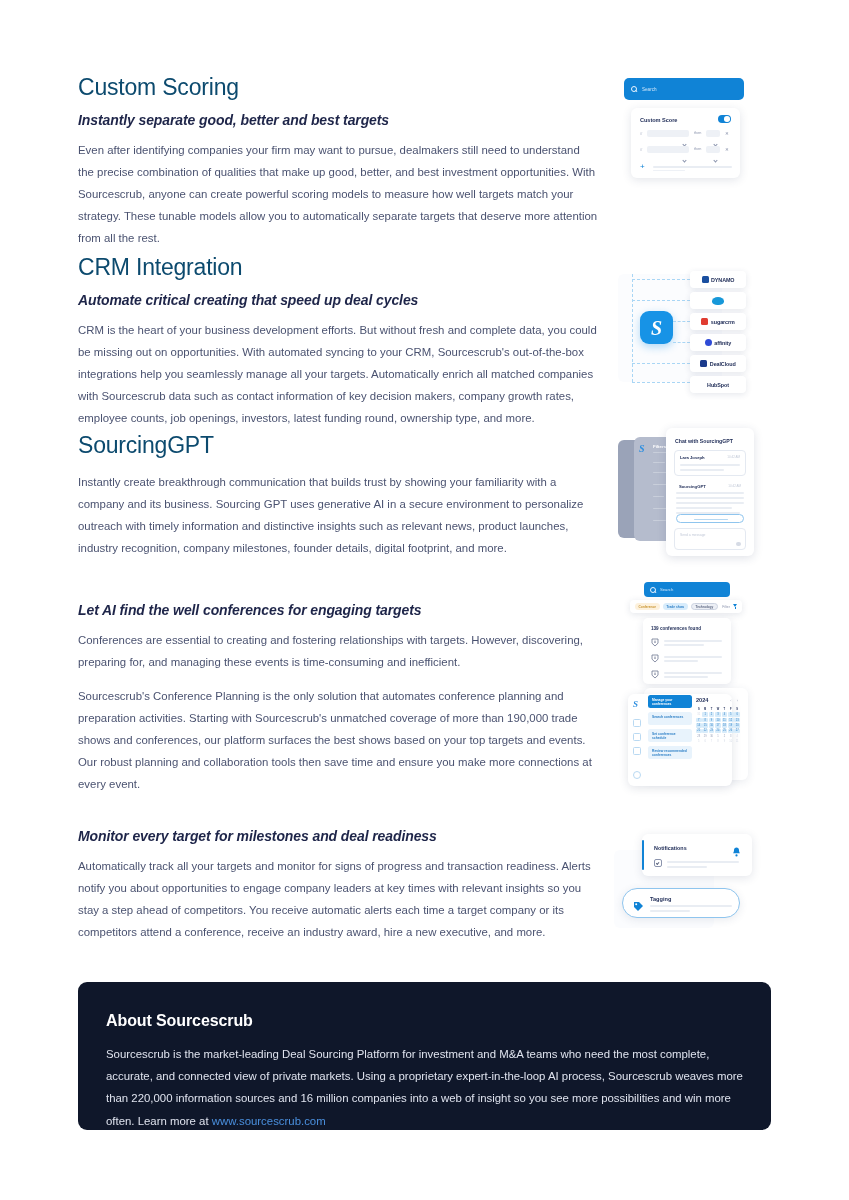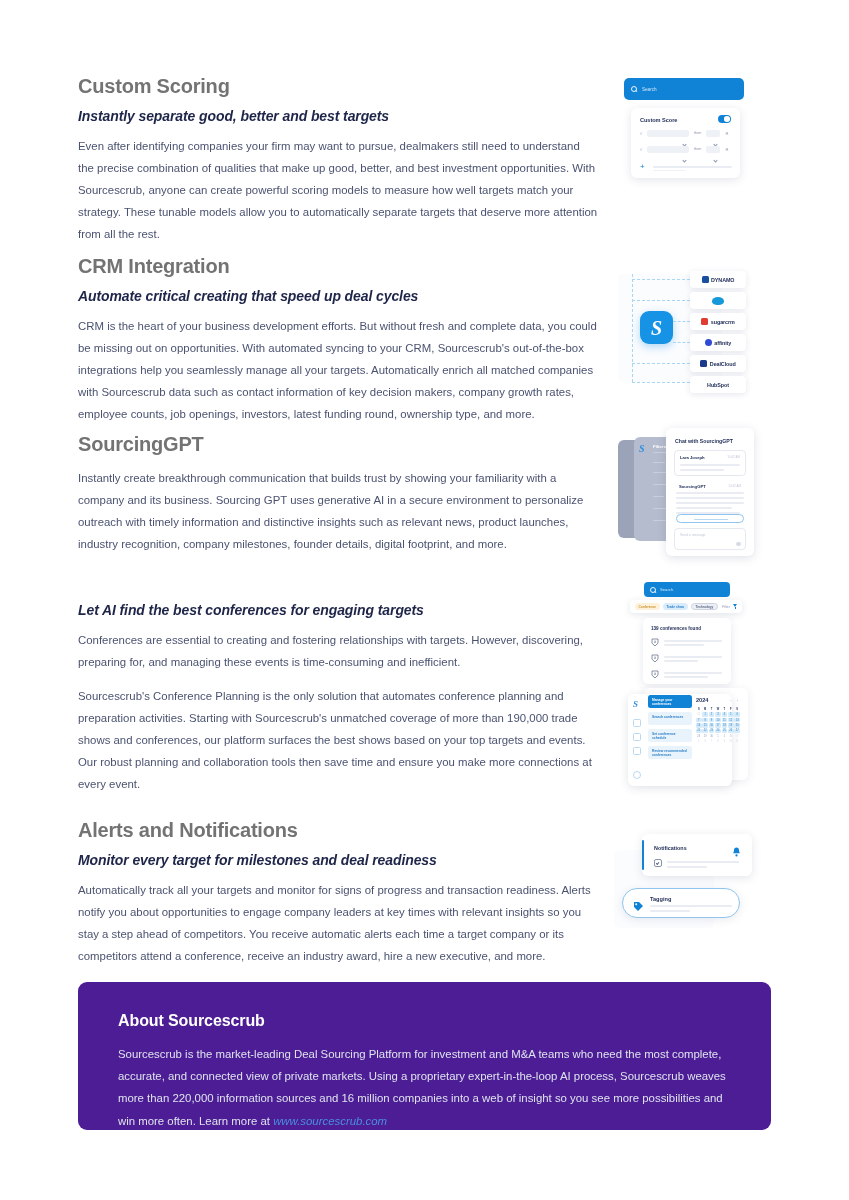--- a/index.html
+++ b/index.html
@@ -7,21 +7,21 @@
     width: 849px; height: 1200px;
     background: #ffffff;
     font-family: "Liberation Sans", sans-serif;
     overflow: hidden;
   }
   .page { position: relative; width: 849px; height: 1200px; background:#fff; }
 
   
   .section { position: absolute; left: 78px; width: 520px; }
   .sec-title {
-    font-size: 20px; font-weight: bold; color: #737373;
+    font-size: 23px; font-weight: normal; color: #0c4a6e;
     letter-spacing: -0.2px; line-height: 1.2;
   }
   .sec-sub {
     font-size: 14px; font-style: italic; font-weight: bold;
     color: #1e2549; margin-top: 10px; letter-spacing: -0.1px;
   }
   .sec-body {
     font-size: 11.4px; color: #4a5270; line-height: 1.93;
     margin-top: 11px; letter-spacing: 0.01px;
   }
@@ -195,25 +195,25 @@
   #w-note .tagpill{position:absolute;left:8px;top:60px;width:118px;height:30px;
        background:#fff;border:1px solid #8fc5ee;border-radius:16px;
        box-shadow:0 2px 9px rgba(40,55,95,0.10);}
   #w-note .tagicn{position:absolute;left:10px;top:9px;width:11px;height:11px;}
   #w-note .tagttl{position:absolute;left:27px;top:7px;font-size:5.6px;
        font-weight:bold;color:#23305a;}
 
   
   #about {
     position:absolute; left:78px; top:982px; width:693px; height:148px;
-    background:#4c1d95; border-radius:9px; padding:30px 40px;
+    background:#0f172a; border-radius:9px; padding:30px 28px;
   }
   #about .atitle{font-size:16px;font-weight:bold;color:#ffffff;letter-spacing:-0.1px;}
   #about .abody{font-size:11.4px;color:#dfe3ee;line-height:1.95;margin-top:13px;}
-  #about .alink{color:#4a8fdd;font-style:italic;}
+  #about .alink{color:#4a8fdd;}
 </style>
 </head>
 <body>
 
 <div class="page">
 
   <div class="section" style="top:74px;">
     <div class="sec-title">Custom Scoring</div>
     <div class="sec-sub">Instantly separate good, better and best targets</div>
     <div class="sec-body">Even after identifying companies your firm may want to pursue, dealmakers still need to understand the precise combination of qualities that make up good, better, and best investment opportunities. With Sourcescrub, anyone can create powerful scoring models to measure how well targets match your strategy. These tunable models allow you to automatically separate targets that deserve more attention from all the rest.</div>
@@ -347,21 +347,21 @@
       </div>
 
       <div class="inputbox">
         <span class="ph">Send a message</span>
         <span class="bar" style="right:4px;bottom:3px;width:5px;height:4px;background:#d6dbe5;"></span>
       </div>
     </div>
   </div>
 
   <div class="section" style="top:592px;">
-    <div class="sec-sub">Let AI find the best conferences for engaging targets</div>
+    <div class="sec-sub">Let AI find the well conferences for engaging targets</div>
     <div class="sec-body">Conferences are essential to creating and fostering relationships with targets. However, discovering, preparing for, and managing these events is time-consuming and inefficient.</div>
     <div class="sec-body">Sourcescrub's Conference Planning is the only solution that automates conference planning and preparation activities. Starting with Sourcescrub's unmatched coverage of more than 190,000 trade shows and conferences, our platform surfaces the best shows based on your top targets and events. Our robust planning and collaboration tools then save time and ensure you make more connections at every event.</div>
   </div>
 
   <div class="widget" id="w-conf">
     <div class="sbar">
       <span class="mag"></span>
       <span class="slabel">Search</span>
     </div>
     <div class="chiprow">
@@ -483,21 +483,20 @@
           <span class="cell dim">7</span>
           <span class="cell dim">8</span>
           <span class="cell dim">9</span>
           <span class="cell dim">10</span>
           <span class="cell dim">11</span>
         </div>
     </div>
   </div>
 
   <div class="section" style="top:818px;">
-    <div class="sec-title">Alerts and Notifications</div>
     <div class="sec-sub">Monitor every target for milestones and deal readiness</div>
     <div class="sec-body">Automatically track all your targets and monitor for signs of progress and transaction readiness. Alerts notify you about opportunities to engage company leaders at key times with relevant insights so you stay a step ahead of competitors. You receive automatic alerts each time a target company or its competitors attend a conference, receive an industry award, hire a new executive, and more.</div>
   </div>
 
   <div class="widget" id="w-note">
     <div class="shadebox"></div>
     <div class="ncard">
       <span class="accent"></span>
       <span class="ntitle">Notifications</span>
       <span class="bell">

